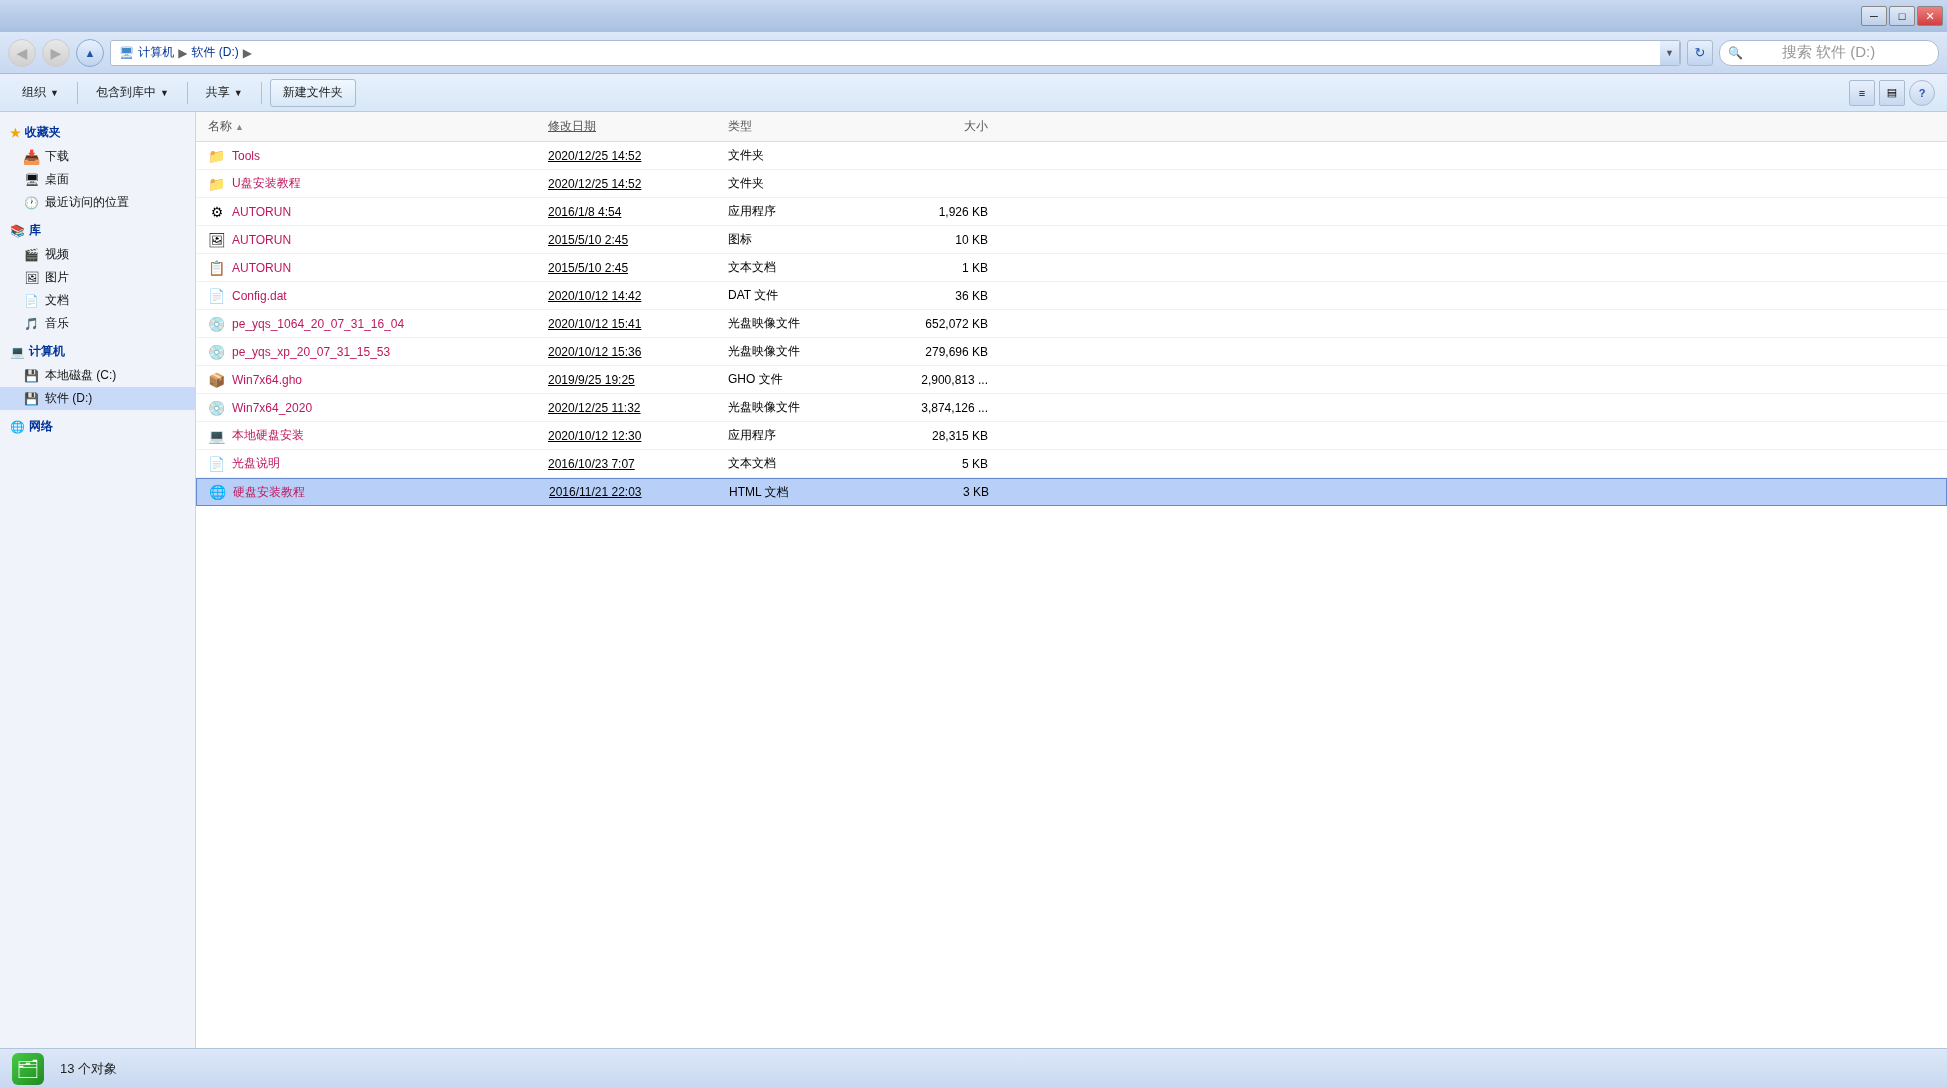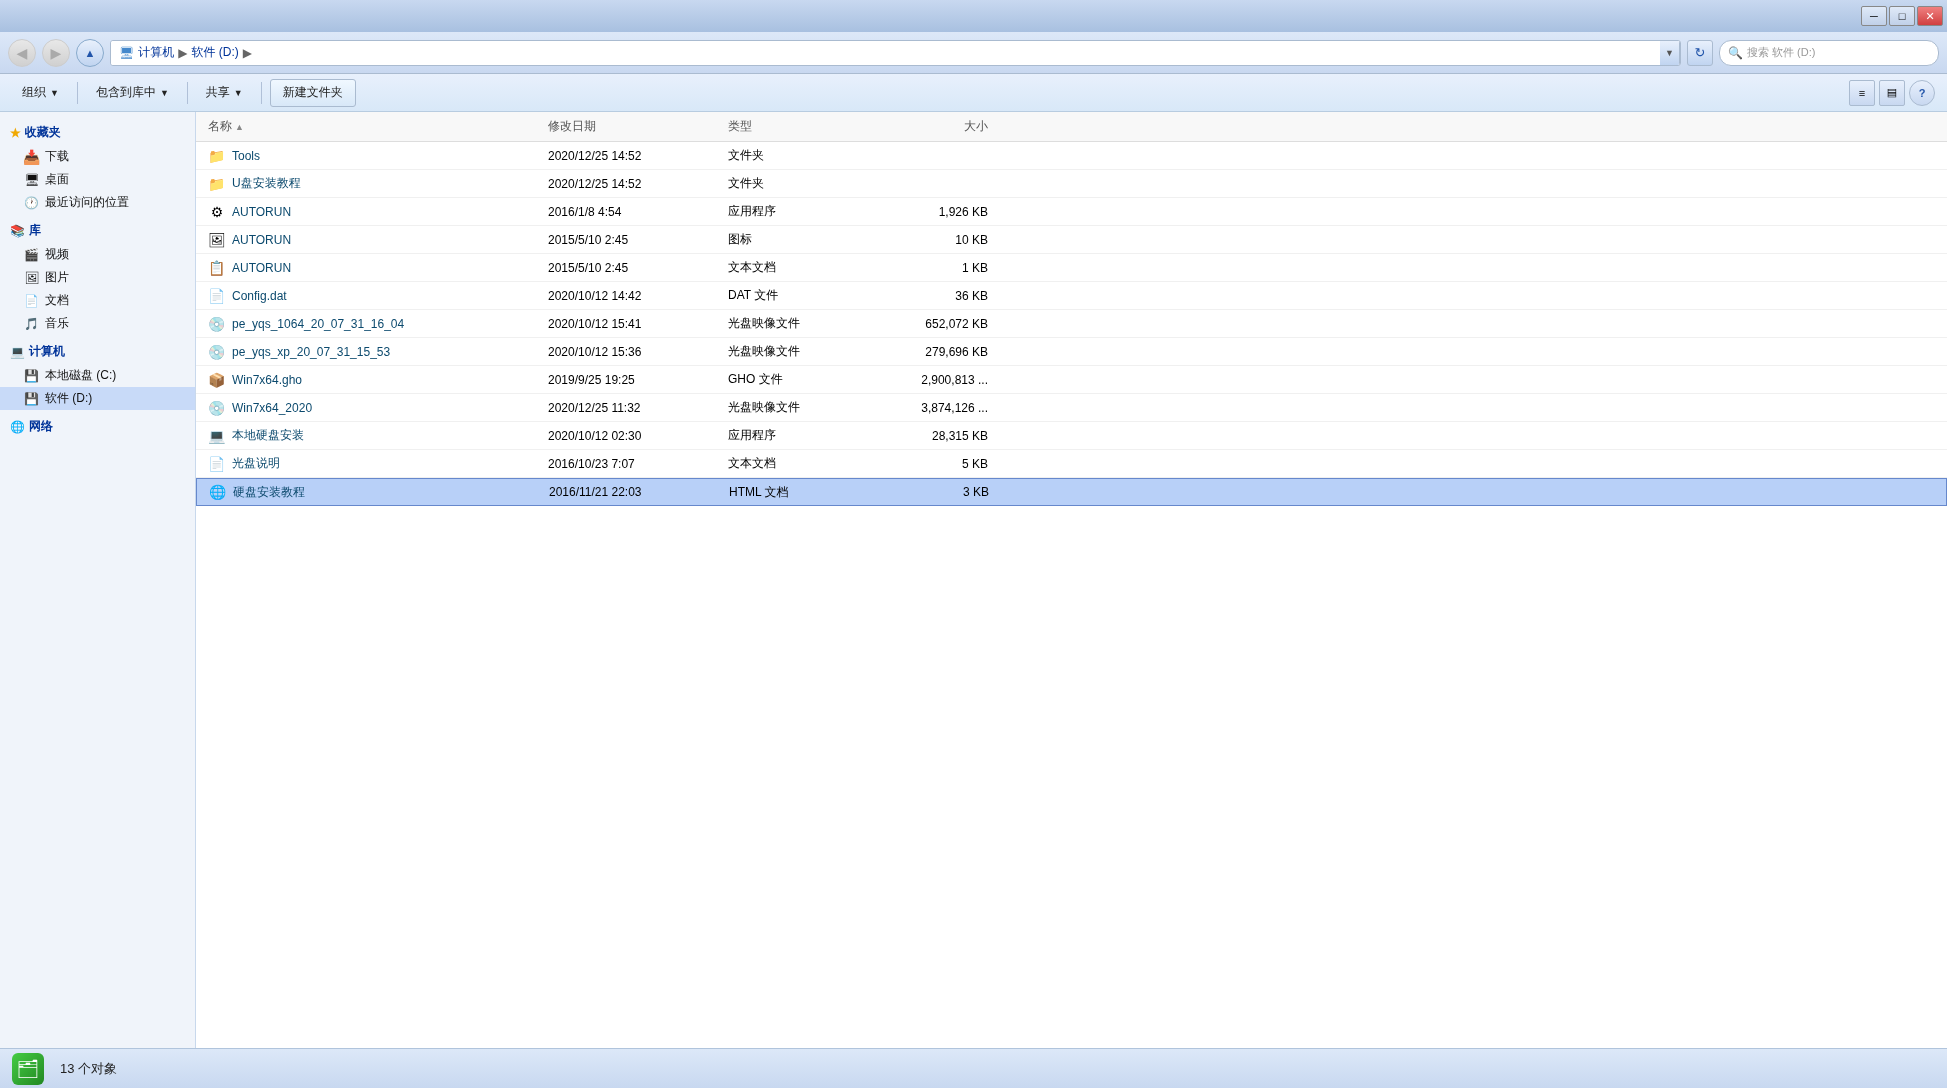--- a/index.html
+++ b/index.html
@@ -228,21 +228,21 @@
       display: flex;
       align-items: center;
       padding: 6px 12px;
       background: #f8f8f8;
       border-bottom: 1px solid #ddd;
       font-size: 12px;
       color: #555;
       gap: 0;
     }
     .col-name { flex: 0 0 340px; cursor: pointer; display: flex; align-items: center; gap: 3px; }
-    .col-date { flex: 0 0 180px; cursor: pointer; }
+    .col-date { flex: 0 0 180px; cursor: pointer; text-decoration: underline; }
     .col-type { flex: 0 0 130px; cursor: pointer; }
     .col-size { flex: 0 0 130px; cursor: pointer; text-align: right; }
     .sort-arrow { font-size: 9px; color: #888; }
 
     .file-list {
       flex: 1;
       overflow-y: auto;
       background: #fff;
     }
     .file-row {
@@ -258,21 +258,21 @@
     .file-row .col-name { display: flex; align-items: center; gap: 6px; }
     .file-icon {
       width: 18px;
       height: 18px;
       flex-shrink: 0;
       display: flex;
       align-items: center;
       justify-content: center;
       font-size: 14px;
     }
-    .file-name-text { color: #0c4a6e; }
+    .file-name-text { color: #be185d; }
 
     
     .statusbar {
       height: 40px;
       background: linear-gradient(to bottom, #dce8f8, #c8d8f0);
       border-top: 1px solid #b0c4dc;
       display: flex;
       align-items: center;
       padding: 0 12px;
       gap: 16px;
@@ -314,21 +314,21 @@
       <span class="path-crumb">计算机</span>
       <span class="path-sep">▶</span>
       <span class="path-crumb">软件 (D:)</span>
       <span class="path-sep">▶</span>
     </div>
     <div class="address-dropdown">▼</div>
   </div>
   <div class="refresh-btn">↻</div>
   <div class="search-box">
     <span style="color:#888;">🔍</span>
-    <span style="color:#999;font-size:11px;">搜索 软件 (D:)</span>
+    <span style="color:#999;font-size:15px;margin-left:35px;">搜索 软件 (D:)</span>
   </div>
 </div>
 
 <div class="toolbar">
   <button class="toolbar-btn">
     <span>组织</span>
     <span style="font-size:9px;">▼</span>
   </button>
   <div class="toolbar-sep"></div>
   <button class="toolbar-btn">
@@ -528,21 +528,21 @@
       </div>
       <div class="col-date">2020/12/25 11:32</div>
       <div class="col-type">光盘映像文件</div>
       <div class="col-size" style="text-align:right;">3,874,126 ...</div>
     </div>
         <div class="file-row">
       <div class="col-name">
         <span class="file-icon">💻</span>
         <span class="file-name-text">本地硬盘安装</span>
       </div>
-      <div class="col-date">2020/10/12 02:30</div>
+      <div class="col-date">2020/10/12 12:30</div>
       <div class="col-type">应用程序</div>
       <div class="col-size" style="text-align:right;">28,315 KB</div>
     </div>
         <div class="file-row">
       <div class="col-name">
         <span class="file-icon">📄</span>
         <span class="file-name-text">光盘说明</span>
       </div>
       <div class="col-date">2016/10/23 7:07</div>
       <div class="col-type">文本文档</div>

